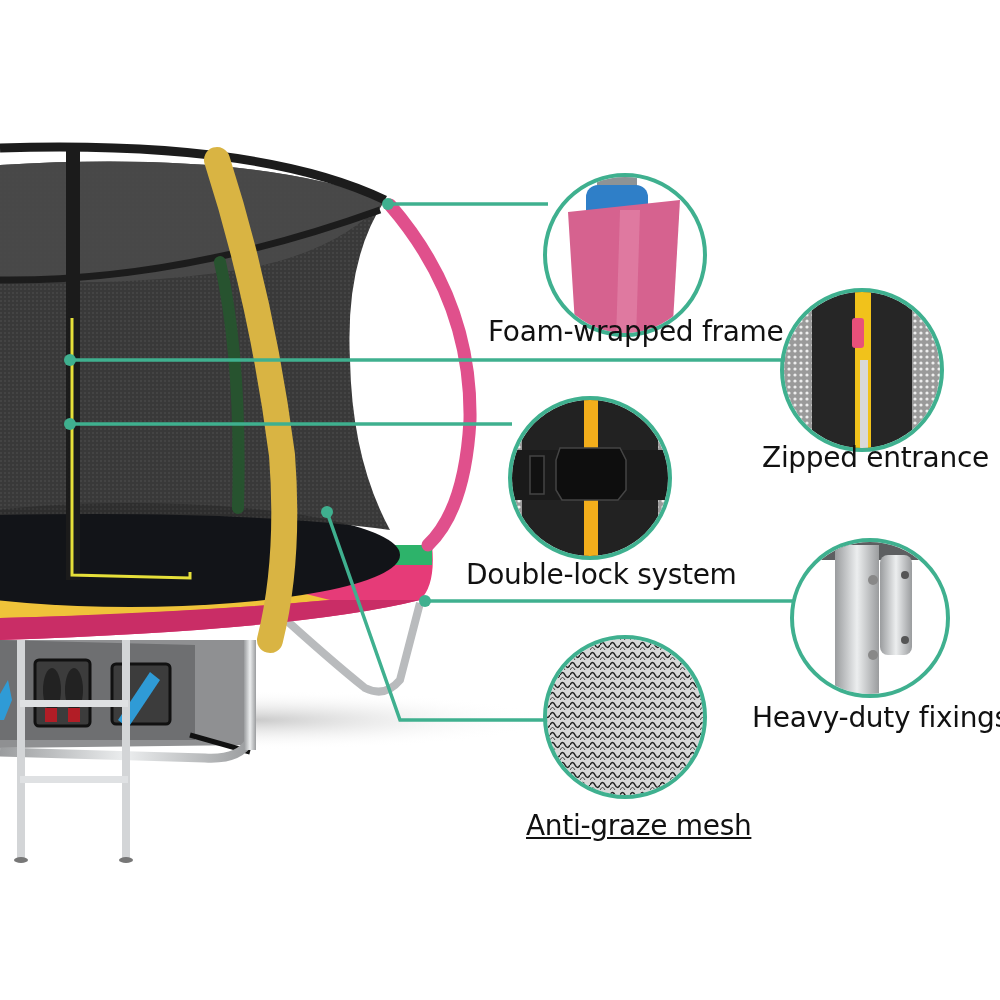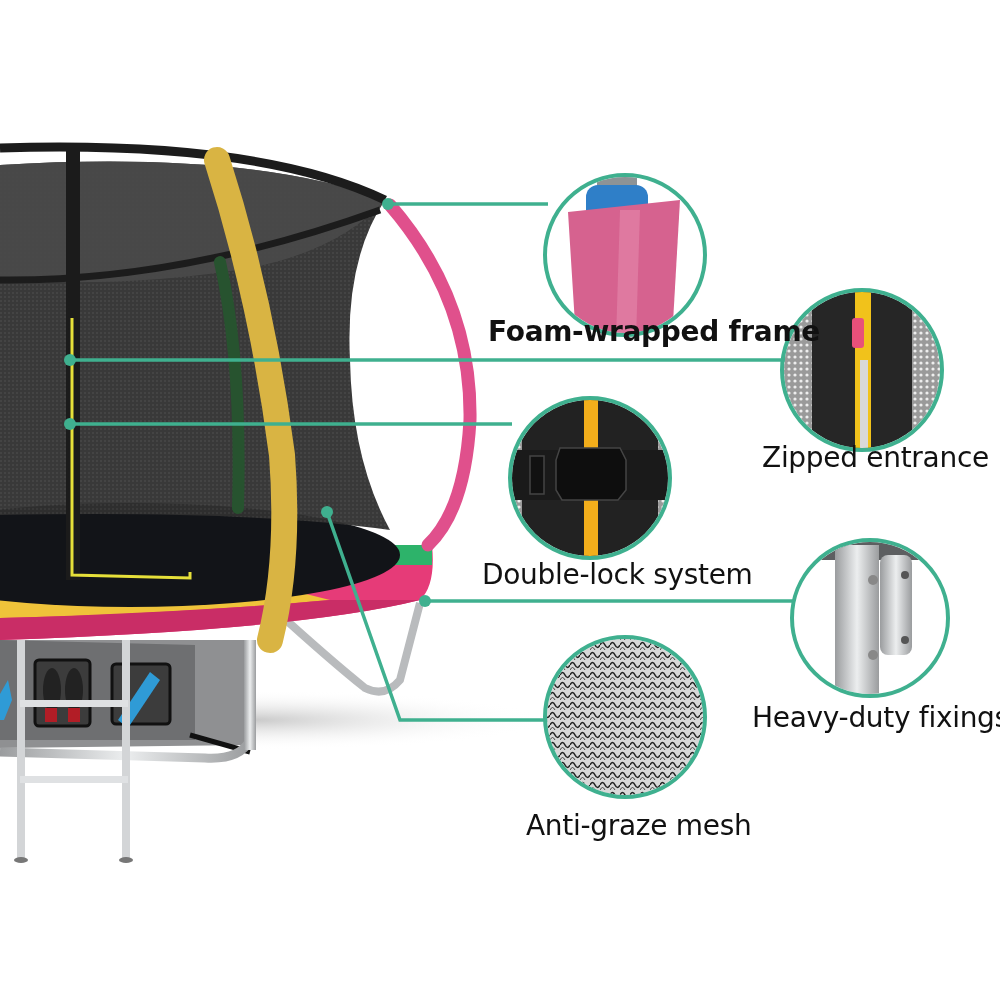--- a/index.html
+++ b/index.html
@@ -167,17 +167,17 @@
     <circle cx="873" cy="655" r="5" fill="#888"></circle>
   </g>
   <circle cx="870" cy="618" r="78" fill="none" stroke="#3fb08f" stroke-width="4"></circle>
 
   <g clip-path="url(#clipMesh)">
     <rect x="545" y="637" width="160" height="160" fill="url(#meshPat)"></rect>
   </g>
   <circle cx="625" cy="717" r="80" fill="none" stroke="#3fb08f" stroke-width="4"></circle>
 </svg>
 
-<div class="label" style="left:488px; top:318px;font-weight:bold;">Foam-wrapped frame</div>
+<div class="label" style="left:488px; top:318px;">Foam-wrapped frame</div>
 <div class="label" style="left:762px; top:444px;">Zipped entrance</div>
-<div class="label" style="left:482px; top:561px;">Double-lock system</div>
+<div class="label" style="left:466px; top:561px;">Double-lock system</div>
 <div class="label" style="left:752px; top:704px;">Heavy-duty fixings</div>
-<div class="label" style="left:526px; top:812px;">Anti-graze mesh</div>
+<div class="label" style="left:526px; top:812px;text-decoration:underline;">Anti-graze mesh</div>
 
 </body></html>

